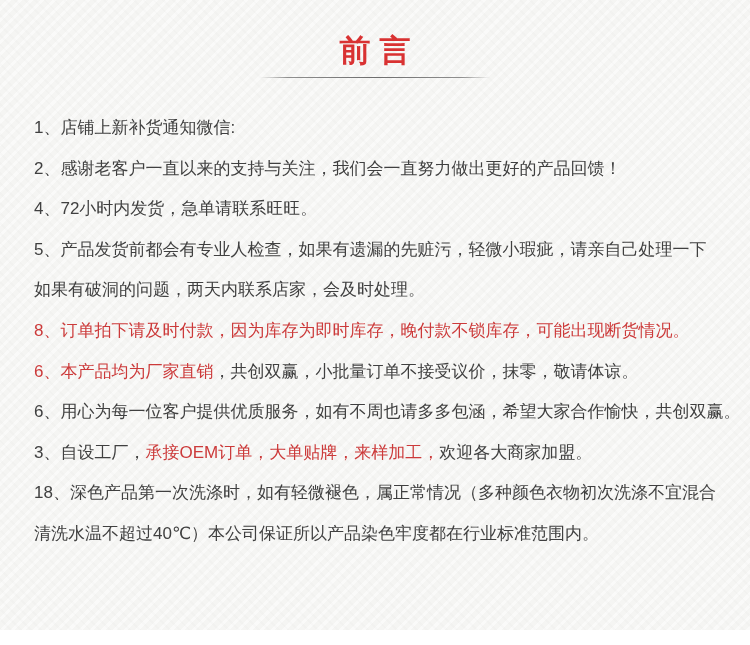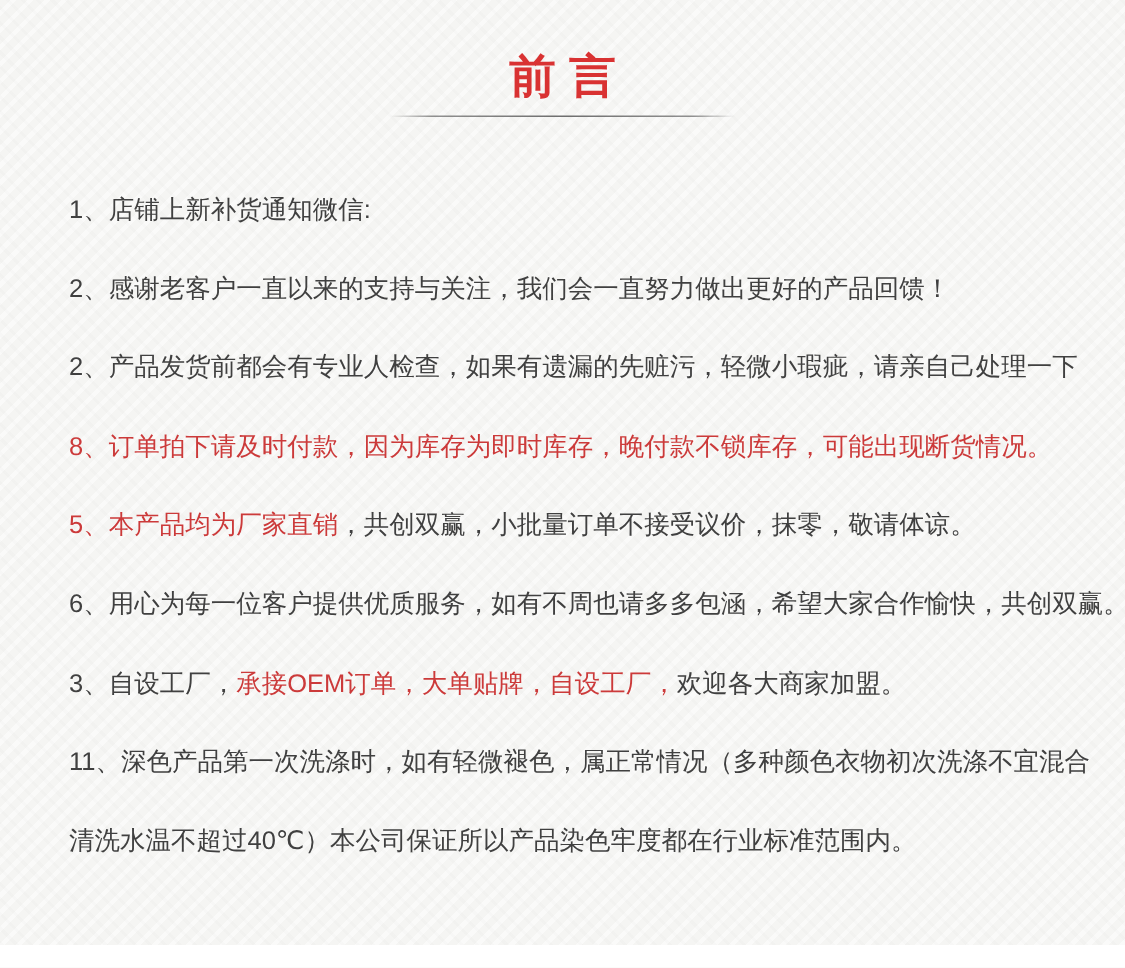--- a/index.html
+++ b/index.html
@@ -44,21 +44,21 @@
       rgba(110,110,110,0) 0%,
       rgba(110,110,110,0.75) 12%,
       #6e6e6e 50%,
       rgba(110,110,110,0.75) 88%,
       rgba(110,110,110,0) 100%);
   }
   .notes {
     padding: 28px 22px 0 30px;
   }
   .note-line {
-    margin: 16px;
+    margin: 4px;
     font-size: 17px;
     line-height: 36.6px;
     color: var(--body-text, #404040);
     white-space: nowrap;
   }
   .seg.red {
     color: var(--body-red, #cc3a3a);
   }
   .footer-white {
     width: 750px;
@@ -70,22 +70,24 @@
 <body>
 
 <div class="page">
   <div class="header">
     <h1 class="title">前言</h1>
     <div class="divider"></div>
   </div>
   <div class="notes" id="notes-list">
       <p class="note-line"><span class="seg">1、店铺上新补货通知微信:</span></p>
       <p class="note-line"><span class="seg">2、感谢老客户一直以来的支持与关注，我们会一直努力做出更好的产品回馈！</span></p>
-      <p class="note-line"><span class="seg">2、产品发货前都会有专业人检查，如果有遗漏的先赃污，轻微小瑕疵，请亲自己处理一下</span></p>
+      <p class="note-line"><span class="seg">4、72小时内发货，急单请联系旺旺。</span></p>
+      <p class="note-line"><span class="seg">5、产品发货前都会有专业人检查，如果有遗漏的先赃污，轻微小瑕疵，请亲自己处理一下</span></p>
+      <p class="note-line"><span class="seg">如果有破洞的问题，两天内联系店家，会及时处理。</span></p>
       <p class="note-line"><span class="seg red">8、订单拍下请及时付款，因为库存为即时库存，晚付款不锁库存，可能出现断货情况。</span></p>
-      <p class="note-line"><span class="seg red">5、本产品均为厂家直销</span><span class="seg">，共创双赢，小批量订单不接受议价，抹零，敬请体谅。</span></p>
+      <p class="note-line"><span class="seg red">6、本产品均为厂家直销</span><span class="seg">，共创双赢，小批量订单不接受议价，抹零，敬请体谅。</span></p>
       <p class="note-line"><span class="seg">6、用心为每一位客户提供优质服务，如有不周也请多多包涵，希望大家合作愉快，共创双赢。</span></p>
-      <p class="note-line"><span class="seg">3、自设工厂，</span><span class="seg red">承接OEM订单，大单贴牌，自设工厂，</span><span class="seg">欢迎各大商家加盟。</span></p>
-      <p class="note-line"><span class="seg">11、深色产品第一次洗涤时，如有轻微褪色，属正常情况（多种颜色衣物初次洗涤不宜混合</span></p>
+      <p class="note-line"><span class="seg">3、自设工厂，</span><span class="seg red">承接OEM订单，大单贴牌，来样加工，</span><span class="seg">欢迎各大商家加盟。</span></p>
+      <p class="note-line"><span class="seg">18、深色产品第一次洗涤时，如有轻微褪色，属正常情况（多种颜色衣物初次洗涤不宜混合</span></p>
       <p class="note-line"><span class="seg">清洗水温不超过40℃）本公司保证所以产品染色牢度都在行业标准范围内。</span></p>
     </div>
 </div>
 <div class="footer-white"></div>
 
 </body></html>

